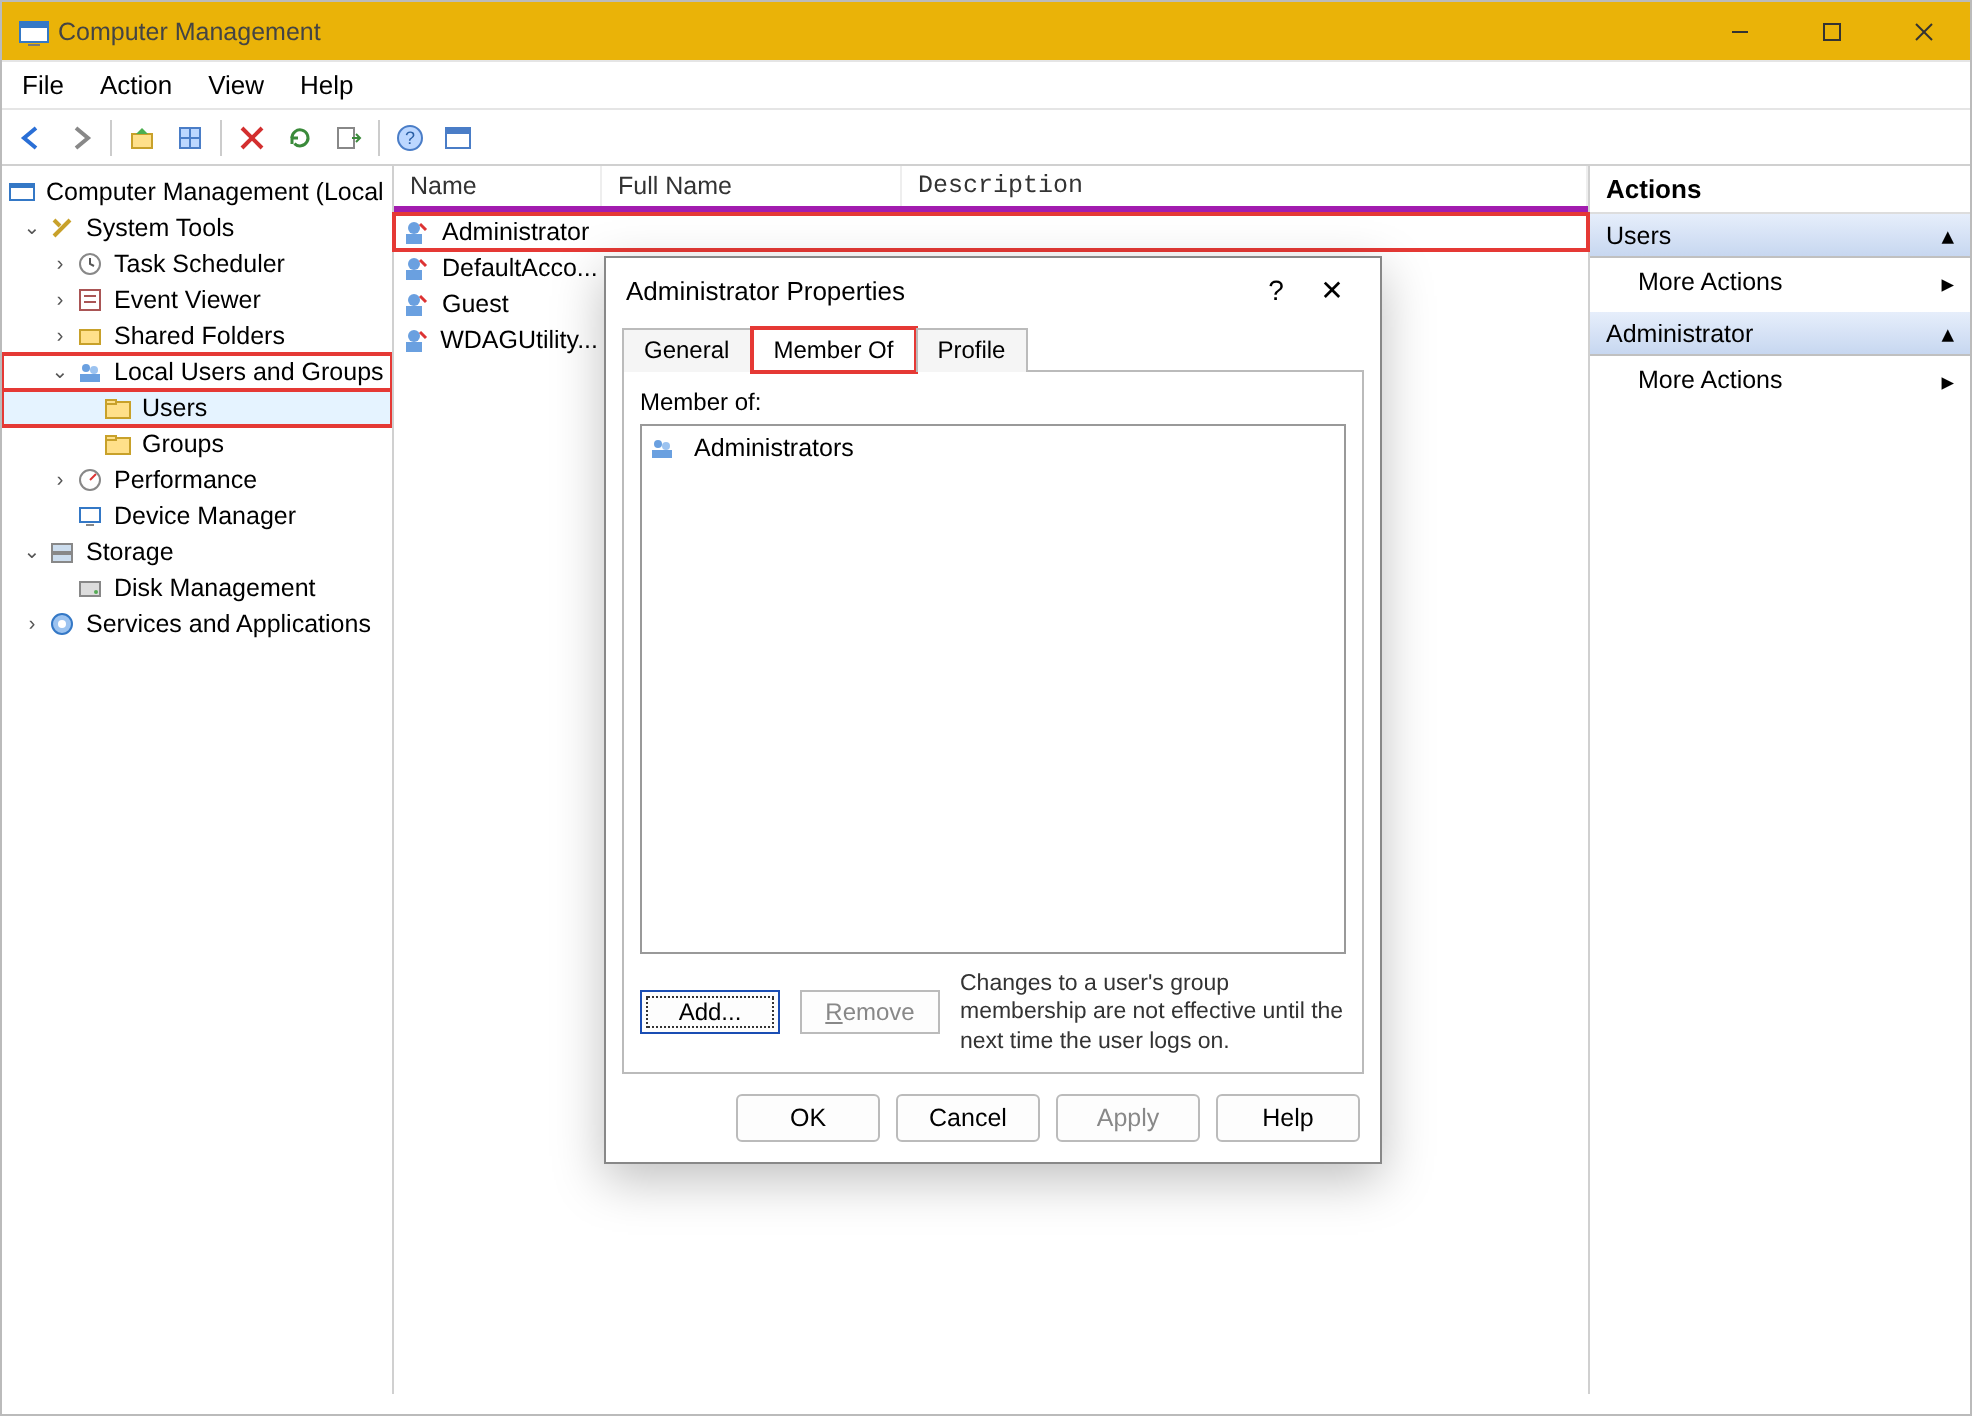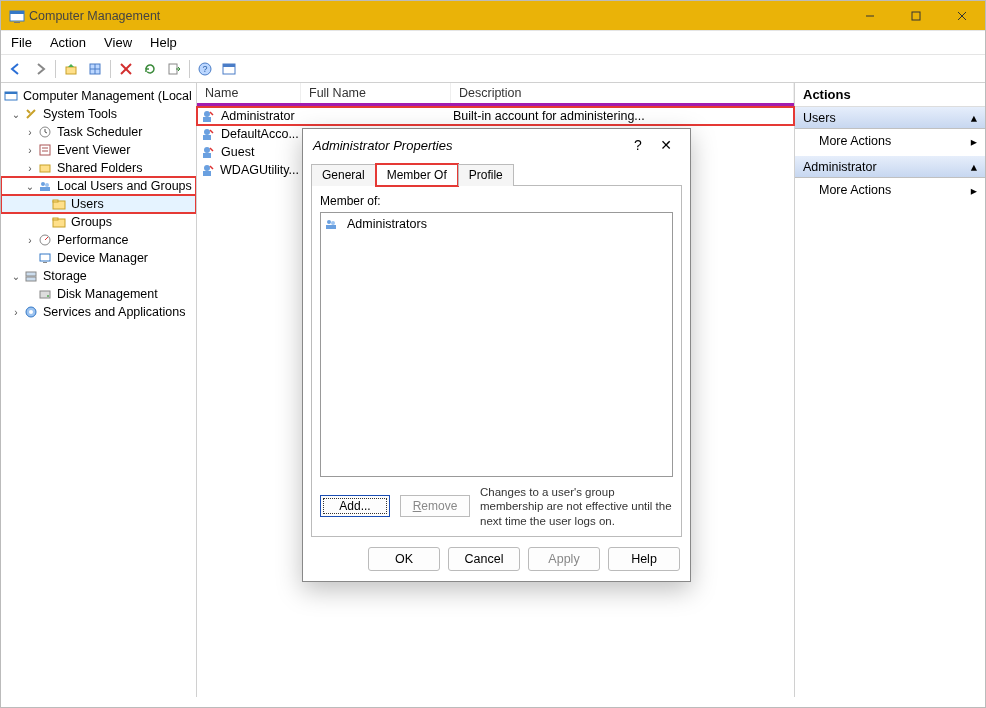--- a/index.html
+++ b/index.html
@@ -18,35 +18,35 @@
   .tree-item { display:flex; align-items:center; height:18px; white-space:nowrap; padding-right:2px;}
   .tw { width:14px; text-align:center; color:#555; font-size:10px;}
   .ti { width:16px; height:16px; display:inline-flex; align-items:center; justify-content:center; margin-right:4px;}
   .tree-label { font-size:12.5px;}
   .sel-tree { background:#e5f3ff;}
   .center { flex:1; border-right:1px solid #d0d0d0; position:relative; display:flex; flex-direction:column;}
   .list-header { display:flex; border-bottom:4px solid #a21caf; height:24px; align-items:center;}
   .col { padding:0 8px; border-right:1px solid #eee; height:100%; display:flex; align-items:center; font-size:12.5px; color:#333;}
   .col-name { width:104px;}
   .col-full { width:150px;}
-  .col-desc { flex:1;}
+  .col-desc { flex:1;font-family:Liberation Mono, monospace;}
   .list-row { display:flex; height:18px; align-items:center;}
   .cell { padding:0 2px;}
   .cell-name { width:104px; display:flex; align-items:center; gap:2px;}
   .cell-full { width:150px;}
   .cell-desc { flex:1;}
   .actions { width:190px;}
   .actions-hdr { font-weight:bold; font-size:13px; padding:4px 8px; border-bottom:1px solid #ddd; background:#fff;}
   .act-group { background:linear-gradient(#e6eefb,#c7d7f0); padding:3px 8px; font-size:12.5px; display:flex; justify-content:space-between; align-items:center; border-bottom:1px solid #c0c0c0;}
   .act-item { padding:5px 8px 7px 24px; display:flex; justify-content:space-between;}
   .hl-red { outline:2px solid #e53935; outline-offset:-1px;}
   
   .dlg { position:absolute; left:302px; top:128px; width:389px; height:454px; background:#fff; border:1px solid #888; box-shadow:0 8px 24px rgba(0,0,0,0.25); display:flex; flex-direction:column;}
   .dlg-title { display:flex; align-items:center; padding:8px 10px; font-size:13px;}
-  .dlg-title .t { flex:1;font-style:italic;}
+  .dlg-title .t { flex:1;}
   .dlg-close,.dlg-help { width:28px; text-align:center; font-size:14px;}
   .tabs { display:flex; gap:0; margin:2px 8px 0 8px;}
   .tab { padding:3px 10px; border:1px solid #bbb; border-bottom:none; background:#f5f5f5; font-size:12px; position:relative; top:1px;}
   .tab.active { background:#fff; border-bottom:1px solid #fff;}
   .tab-body { margin:0 8px; border:1px solid #bbb; padding:8px; flex:1; display:flex; flex-direction:column;}
   .member-list { flex:1; border:1px solid #999; background:#fff; overflow:auto; padding:2px;}
   .mem-item { display:flex; align-items:center; gap:4px; height:18px;}
   .btn-row { display:flex; gap:10px; align-items:center; margin-top:8px;}
   .wbtn { min-width:70px; height:22px; border:1px solid #888; background:#fdfdfd; font-size:12px; padding:0 10px;}
   .wbtn.defbtn { border:1px solid #1a4db3; outline:1px dotted #333; outline-offset:-4px;}
@@ -298,21 +298,20 @@
             <span class="ti">
               <svg width="14" height="14">
                 <circle cx="7" cy="5" r="3" fill="#6aa0e0"></circle>
                 <rect x="3" y="8" width="8" height="5" fill="#6aa0e0"></rect>
                 <path d="M10 3 L13 6" stroke="#d33" stroke-width="1.5"></path>
               </svg>
             </span>
             <span>Administrator</span>
           </div>
           <div class="cell cell-full"></div>
-          <div class="cell cell-desc">Built-in account for administering...</div>
         </div>
         <div class="list-row">
           <div class="cell cell-name">
             <span class="ti">
               <svg width="14" height="14">
                 <circle cx="7" cy="5" r="3" fill="#6aa0e0"></circle>
                 <rect x="3" y="8" width="8" height="5" fill="#6aa0e0"></rect>
                 <path d="M10 3 L13 6" stroke="#d33" stroke-width="1.5"></path>
               </svg>
             </span>

